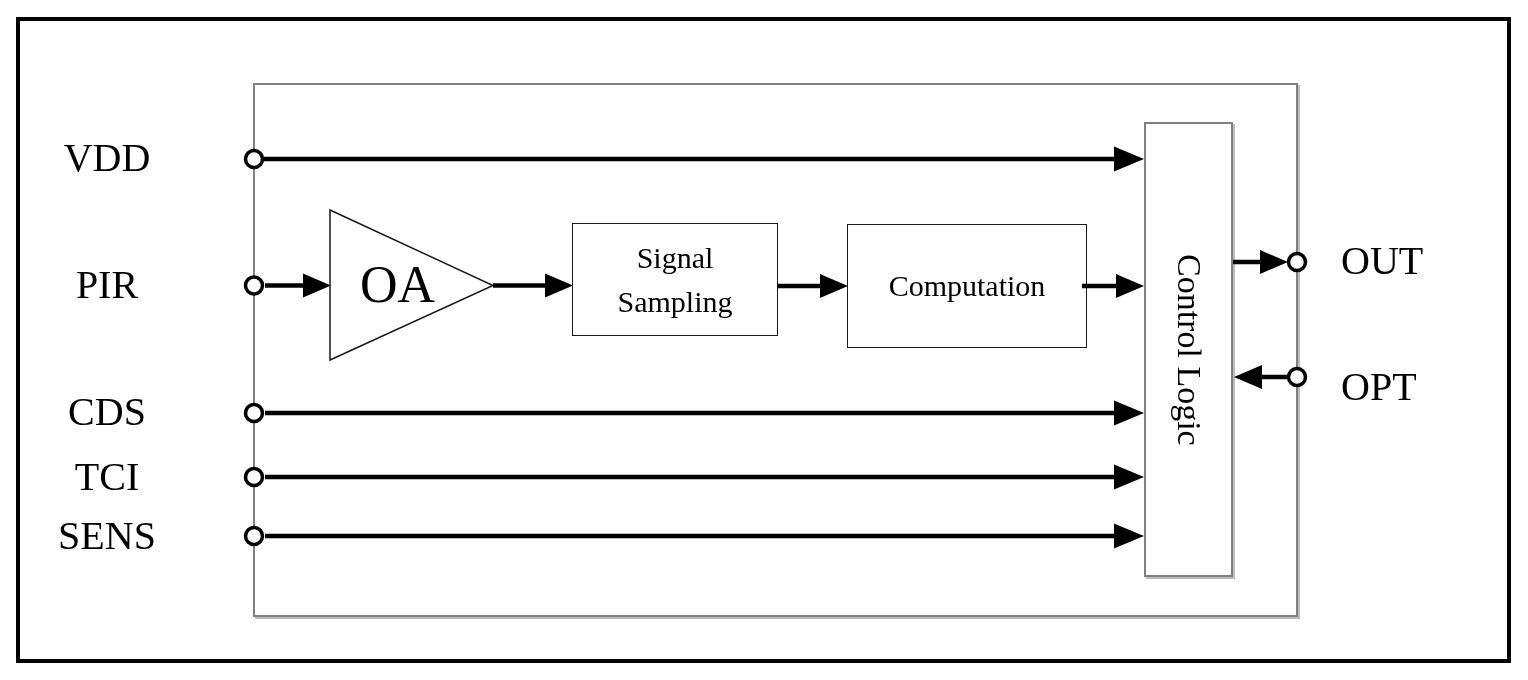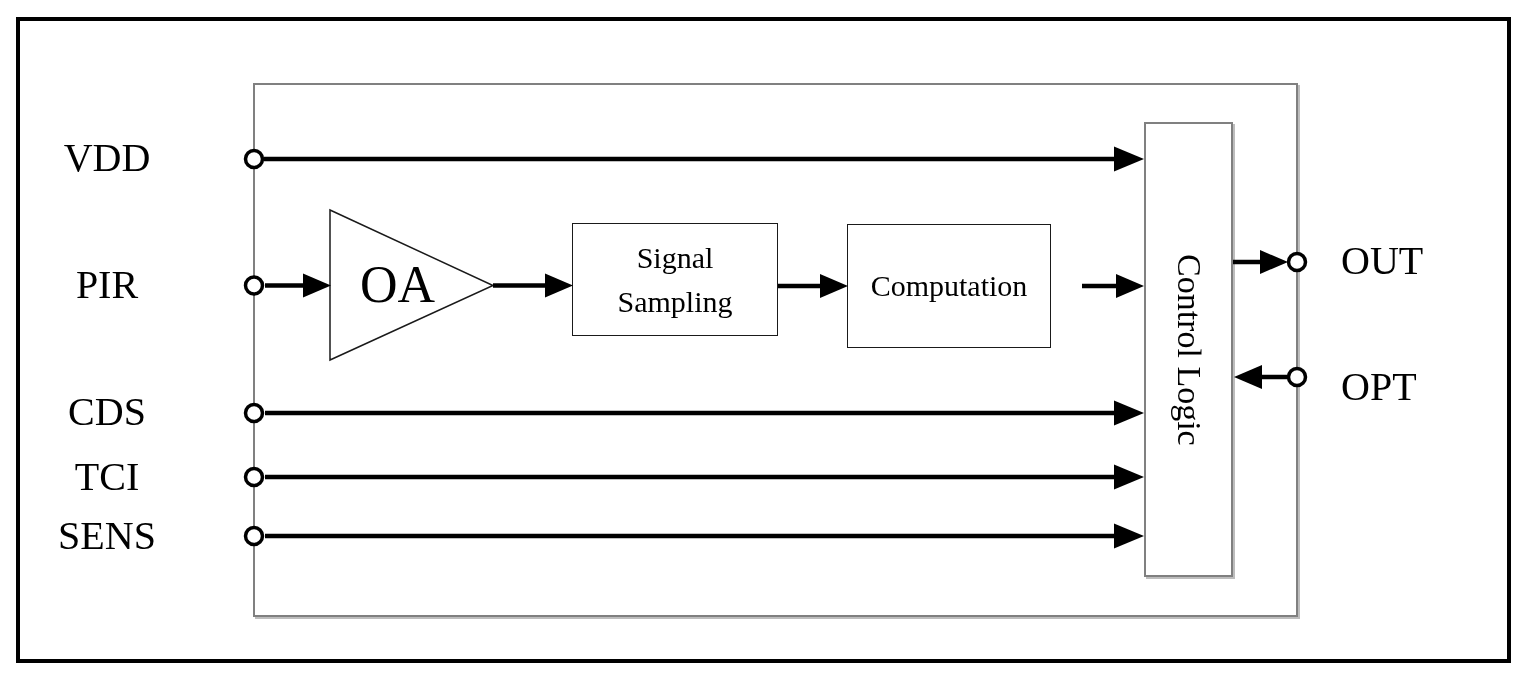--- a/index.html
+++ b/index.html
@@ -63,21 +63,21 @@
     font-size: 30px;
     line-height: 1.45;
   }
   .box-signal {
     left: 572px; top: 223px;
     width: 206px; height: 113px;
   }
   .box-signal span { display: inline-block; width: 150px; }
   .box-comp {
     left: 847px; top: 224px;
-    width: 204px; height: 124px;
+    width: 240px; height: 124px;
   }
   .port-label {
     position: absolute;
     font-size: 40px;
     line-height: 1;
     transform: translateY(-50%);
     white-space: nowrap;
   }
   .port-left {
     left: 0;

